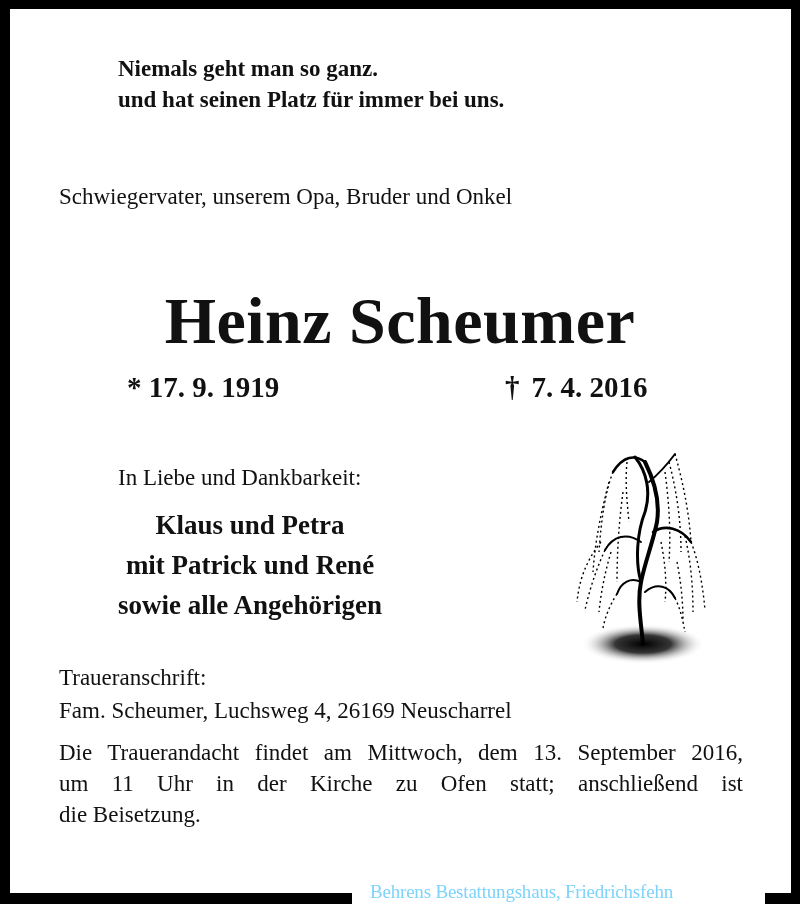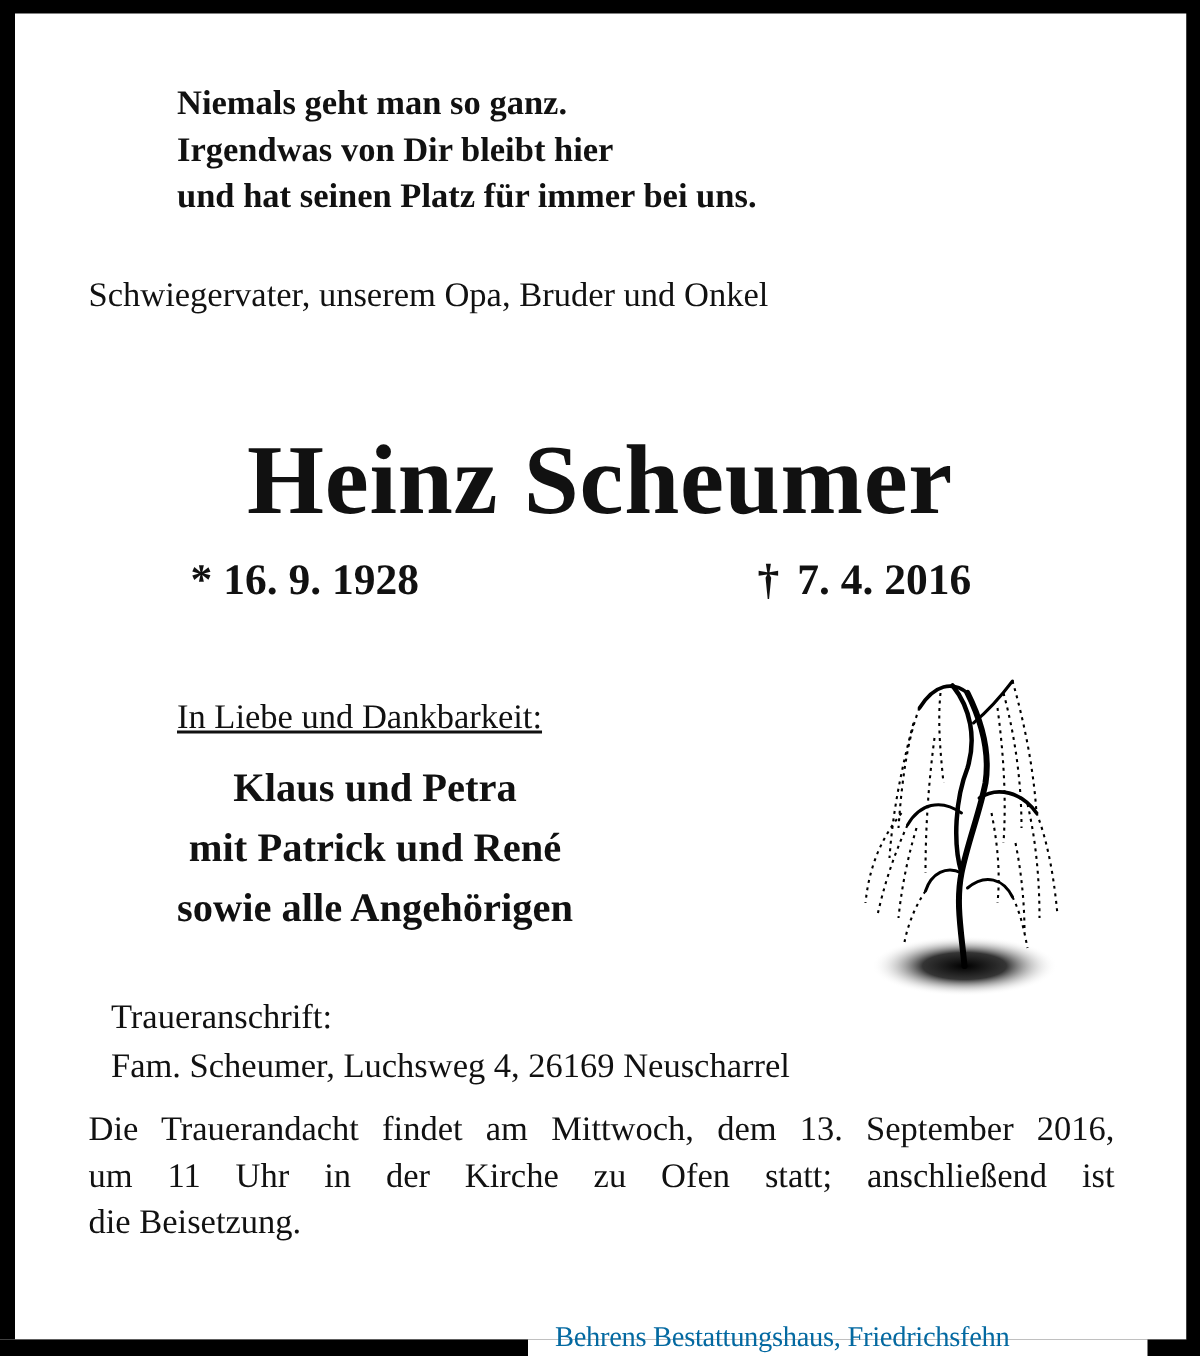--- a/index.html
+++ b/index.html
@@ -11,71 +11,70 @@
       position: absolute; left: 10px; top: 9px; width: 781px; height: 884px;
       background: #fff;
     }
     .bottom-strip {
       position: absolute; left: 0; top: 893px; width: 800px; height: 15px; background: #fff;
     }
     .bar-left { position: absolute; left: 0; top: 893px; width: 352px; height: 11px; background: #000; }
     .bar-right { position: absolute; left: 765px; top: 893px; width: 35px; height: 11px; background: #000; }
     .bar-right-up { position: absolute; left: 791px; top: 0; width: 9px; height: 904px; background: #000; }
     .signature {
-      position: absolute; left: 370px; top: 880px; font-size: 19px; line-height: 24px; color: #0369a1;
+      position: absolute; left: 370px; top: 880px; font-size: 19px; line-height: 24px; color: #7dd3fc;
       white-space: nowrap; letter-spacing: -0.2px;
     }
     .poem { position: absolute; left: 118px; top: 53px; font-size: 23px; line-height: 31px; font-weight: bold; }
     .intro {
       position: absolute; left: 59px; top: 181px; width: 684px; font-size: 23px; line-height: 31px;
       text-align: justify; text-align-last: left;
     }
     .intro .l1 { display: block; text-align: justify; text-align-last: justify; }
     .name {
       position: absolute; left: 0; width: 800px; top: 283px; text-align: center;
       font-size: 66px; font-weight: bold; letter-spacing: 0.5px; line-height: 76px;
     }
     .born { position: absolute; left: 127px; top: 371px; font-size: 29px; font-weight: bold; }
     .died { position: absolute; left: 505px; top: 371px; font-size: 29px; font-weight: bold; }
     .died .cross { display: inline-block; margin-right: 12px; }
-    .dank { position: absolute; left: 118px; top: 462px; font-size: 23px; line-height: 31px; text-decoration: underline; }
+    .dank { position: absolute; left: 118px; top: 462px; font-size: 23px; line-height: 31px; }
     .family {
       position: absolute; left: 118px; top: 505px; font-size: 27px; font-weight: bold; line-height: 40px; text-align: center;
     }
     .tree { position: absolute; left: 565px; top: 432px; width: 150px; height: 232px; }
-    .address { position: absolute; left: 74px; top: 661px; font-size: 23px; line-height: 33px; }
+    .address { position: absolute; left: 59px; top: 661px; font-size: 23px; line-height: 33px; }
     .service {
       position: absolute; left: 59px; top: 737px; width: 684px; font-size: 23px; line-height: 31px;
     }
     .service .j { display: block; text-align: justify; text-align-last: justify; }
   </style>
 </head>
 <body>
 
 <div class="page"></div>
 <div class="bottom-strip"></div>
 <div class="bar-right-up"></div>
 <div class="bar-left"></div>
 <div class="bar-right"></div>
 
 <div class="poem">
   <div>Niemals geht man so ganz.</div>
-  <div>Irgendwas von Dir bleibt hier</div>
   <div>und hat seinen Platz für immer bei uns.</div>
 </div>
 
 <div class="intro">
   <span>Schwiegervater, unserem Opa, Bruder und Onkel</span>
 </div>
 
 <div class="name">Heinz Scheumer</div>
 
 <div class="born">
   <span>*</span>
-  <span>16. 9. 1928</span>
+  <span>17. 9. 1919</span>
 </div>
 
 <div class="died">
   <span class="cross">†</span><span>7. 4. 2016</span>
 </div>
 
 <div class="dank">In Liebe und Dankbarkeit:</div>
 
 <div class="family">
   <div>Klaus und Petra</div>

